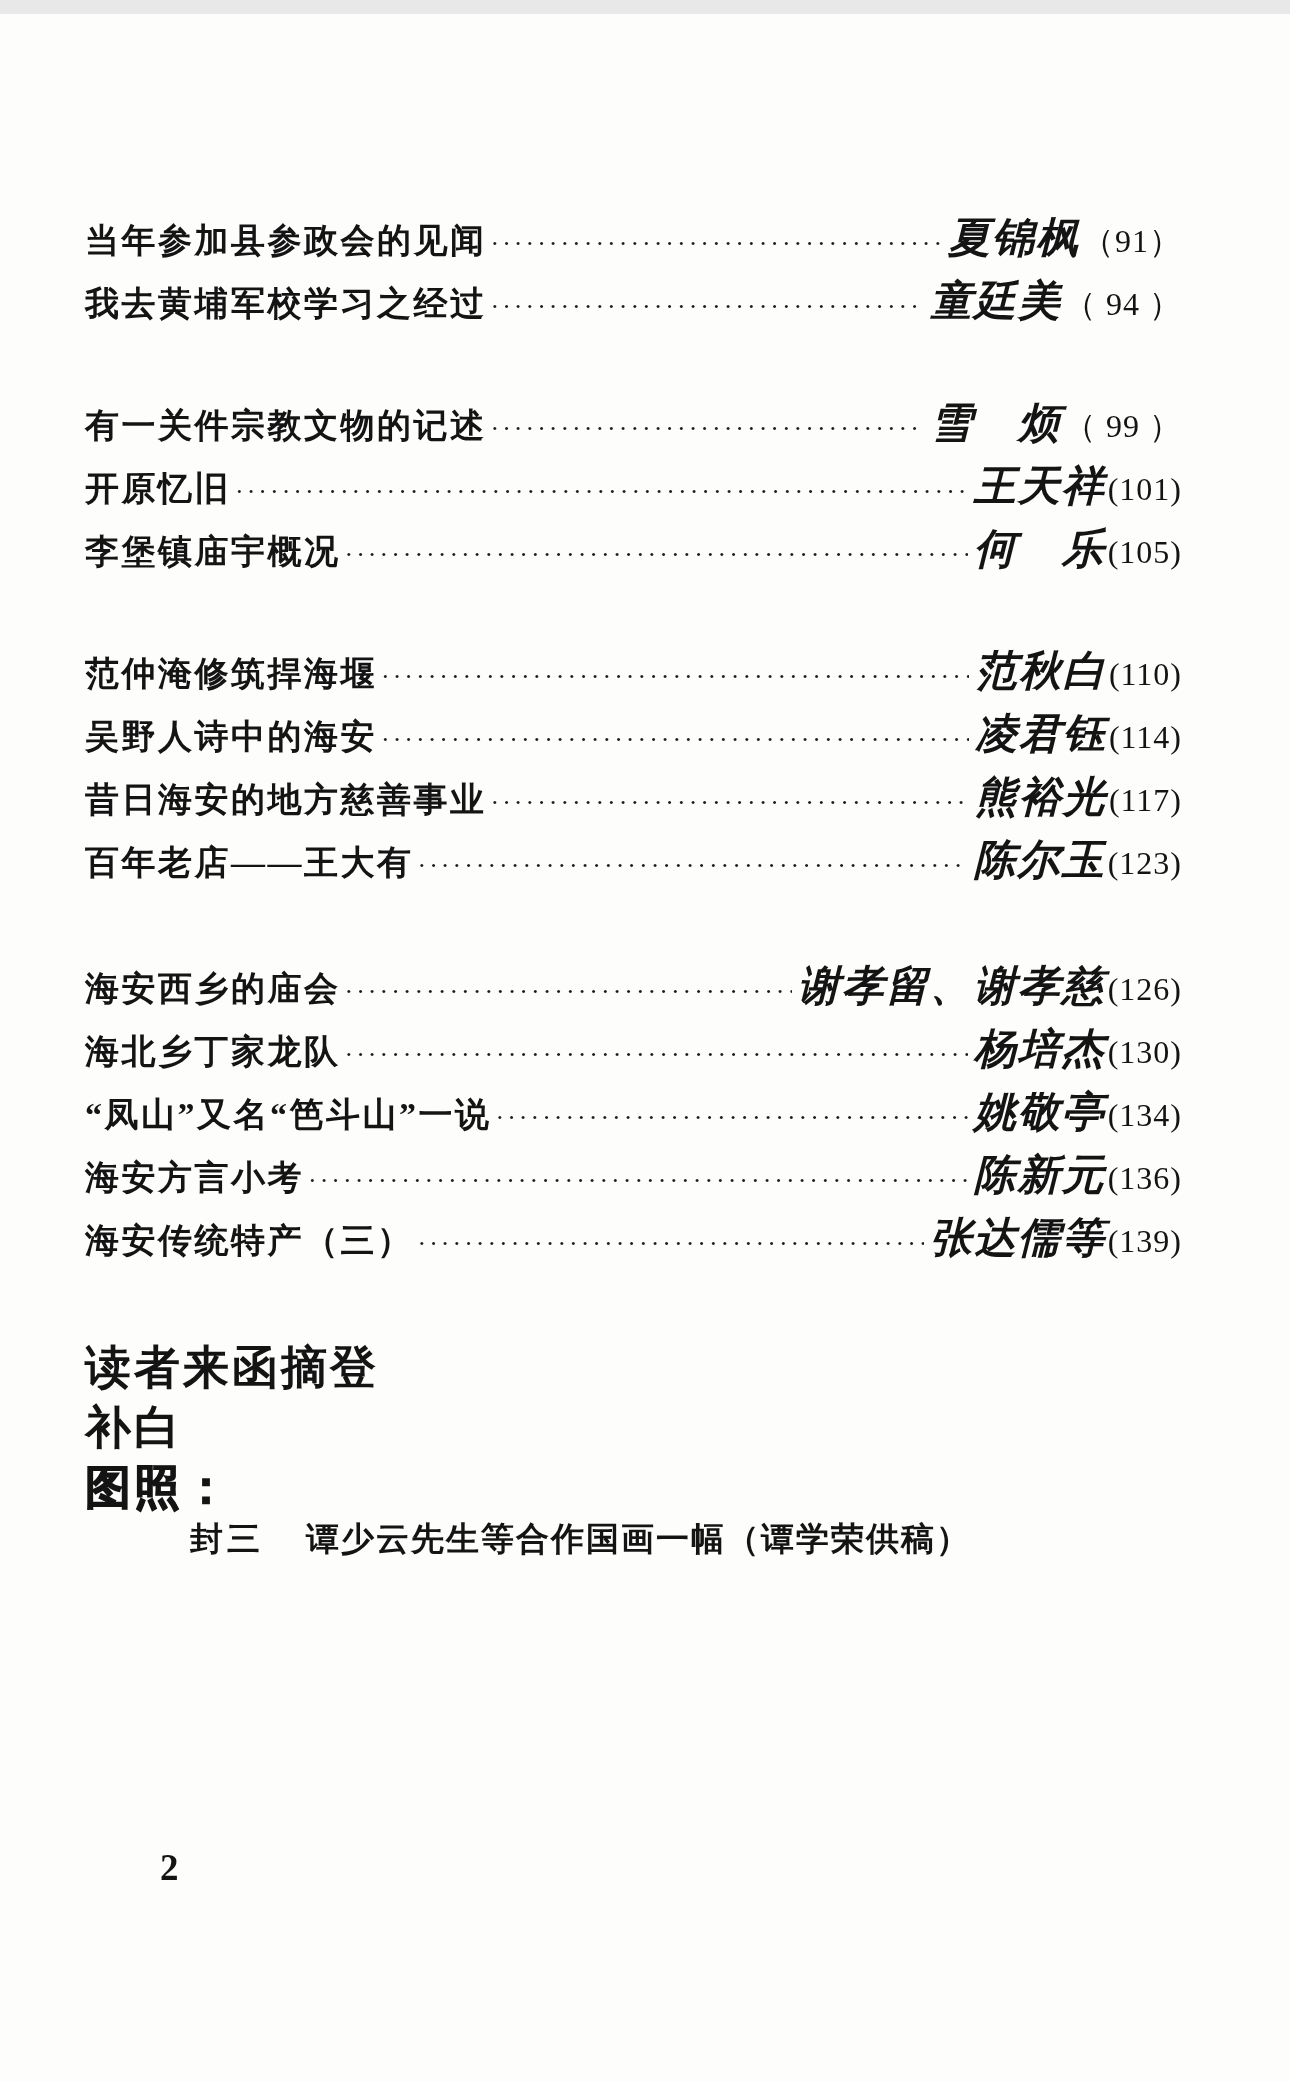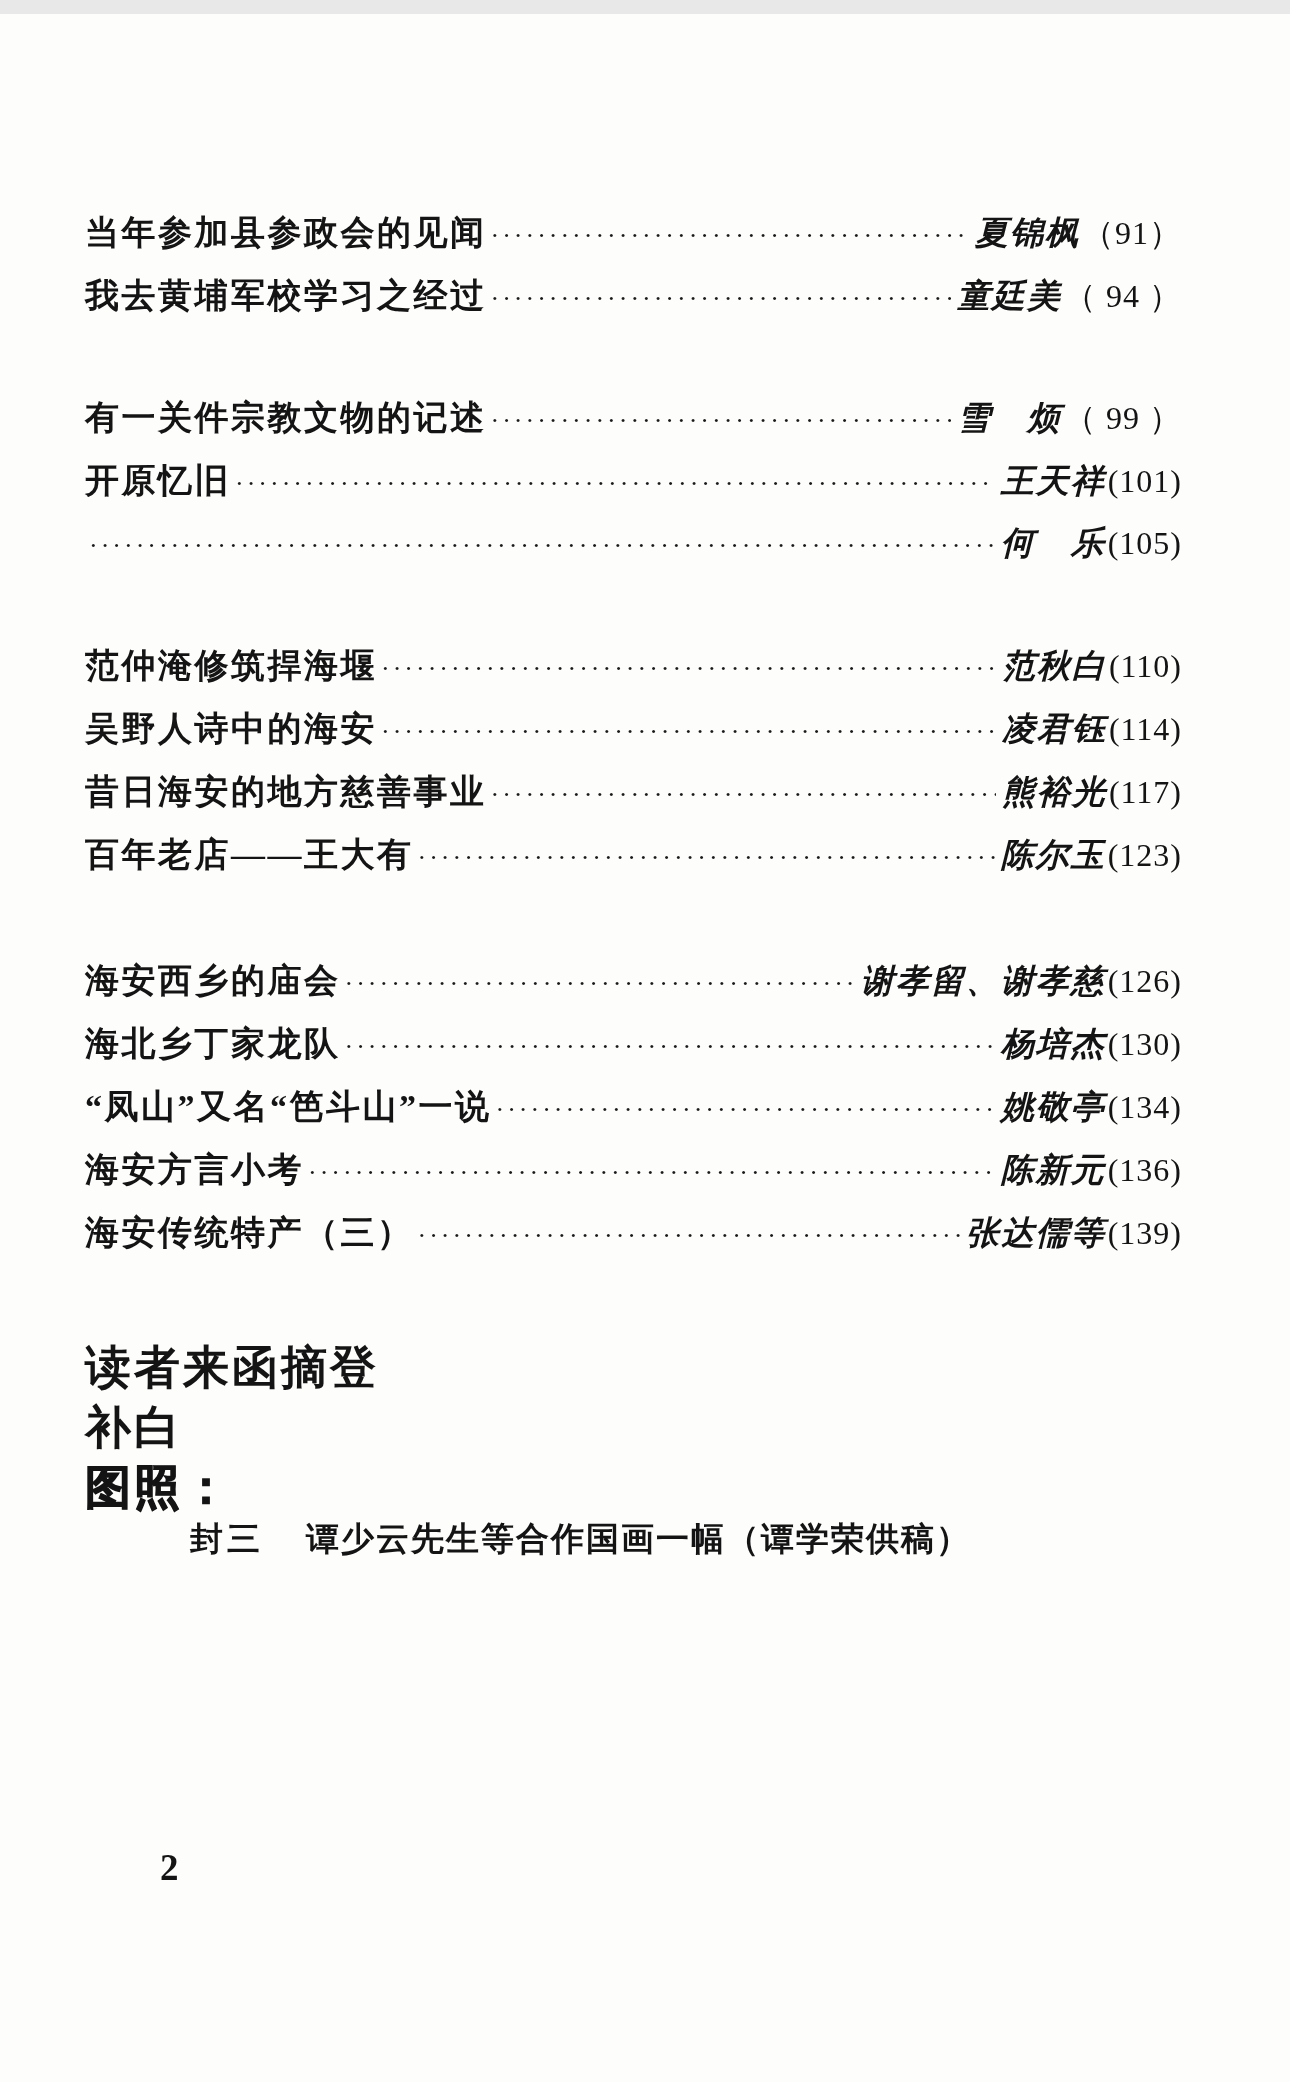--- a/index.html
+++ b/index.html
@@ -46,21 +46,21 @@
     font-size: 26px;
     letter-spacing: 3px;
     margin: 0 6px 0 4px;
     color: #1a1a1a;
     min-width: 20px;
   }
   .entry-author {
     flex: 0 0 auto;
     font-style: italic;
     font-weight: 600;
-    font-size: 33px;
+    font-size: 42px;
     letter-spacing: 2px;
   }
   .entry-page {
     flex: 0 0 auto;
     font-weight: 400;
     font-size: 32px;
     letter-spacing: 1px;
     margin-left: 2px;
   }
   .footer-line {
@@ -127,20 +127,21 @@
         <span class="entry-author">雪　烦</span>
         <span class="entry-page">（ 99 ）</span>
       </div>
       <div class="toc-entry">
         <span class="entry-title">开原忆旧</span>
         <span class="leader">································································································</span>
         <span class="entry-author">王天祥</span>
         <span class="entry-page">(101)</span>
       </div>
       <div class="toc-entry">
+        <span class="entry-title">李堡镇庙宇概况</span>
         <span class="leader">································································································</span>
         <span class="entry-author">何　乐</span>
         <span class="entry-page">(105)</span>
       </div>
     </div>
 
     <div class="toc-group g3">
       <div class="toc-entry">
         <span class="entry-title">范仲淹修筑捍海堰</span>
         <span class="leader">································································································</span>

